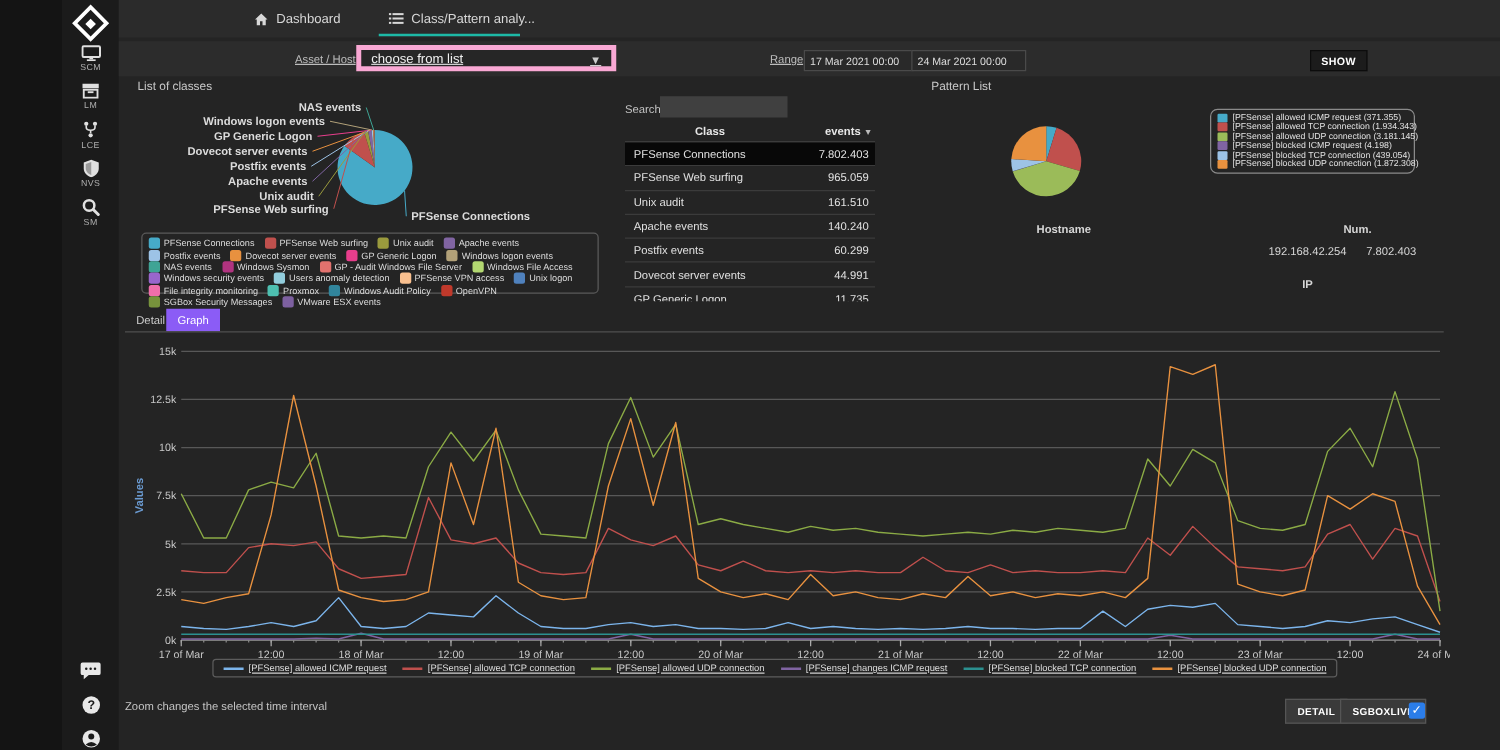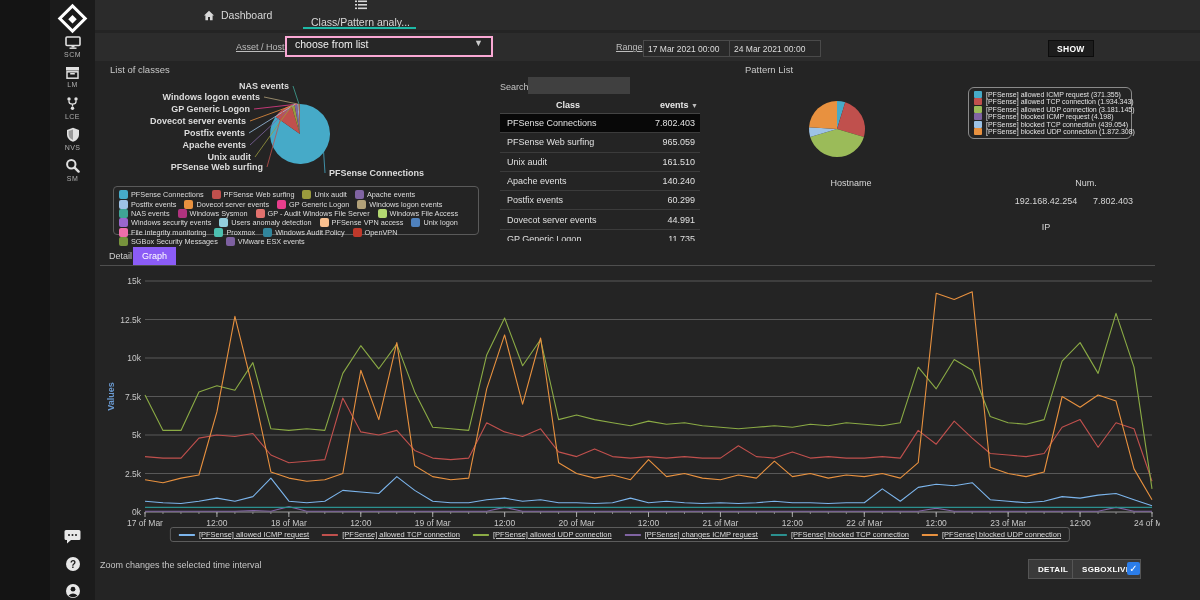--- a/index.html
+++ b/index.html
@@ -16,22 +16,22 @@
   .side-item svg{display:block;margin:0 auto;}
   .side-label{font-size:7px;color:#b0b0b0;margin-top:2px;letter-spacing:.4px;}
   .side-bottom{width:45px;text-align:center;}
   
   .topnav{left:95px;top:0;width:1105px;height:30px;background:#2b2b2b;}
   .navtab{position:absolute;top:0;height:30px;display:flex;align-items:center;gap:6px;font-size:10.5px;color:#d8d8d8;}
   .nav-underline{position:absolute;top:27px;height:2px;background:#1db9a6;}
   
   .toolbar{left:95px;top:33px;width:1105px;height:28px;background:#2c2c2c;}
   .tb-label{position:absolute;font-size:9px;color:#bdbdbd;text-decoration:underline;}
-  .dropdown{position:absolute;left:190px;top:3px;width:208px;height:21px;background:#262626;border:2px solid #f9a8d4;
-            display:flex;align-items:flex-start;justify-content:space-between;padding:0 8px;box-sizing:border-box;}
+  .dropdown{position:absolute;left:190px;top:3px;width:208px;height:21px;background:#262626;border:4px solid #f9a8d4;
+            display:flex;align-items:flex-end;justify-content:space-between;padding:0 8px;box-sizing:border-box;text-decoration:underline;}
   .dropdown .val{font-size:10.5px;color:#f0f0f0;}
   .caret{font-size:9px;color:#cccccc;}
   .dateinput{position:absolute;top:7px;height:15px;background:#292929;border:1px solid #4a4a4a;color:#ddd;
              font-size:8.5px;padding:0 4px;font-family:"Liberation Sans",sans-serif;}
   .showbtn{position:absolute;left:953px;top:7px;height:17px;background:#1c1c1c;border:1px solid #0c0c0c;color:#fff;
            font-size:8.5px;font-weight:bold;padding:0 8px;letter-spacing:.3px;}
   
   .sec-title{font-size:9.5px;color:#c8c8c8;}
   
   .legendbox{left:113px;top:186px;width:366px;height:49px;border:1px solid #5a5a5a;border-radius:4px;
@@ -49,21 +49,21 @@
   .trow{display:flex;height:19.3px;align-items:center;border-bottom:1px solid #3b3b3b;box-sizing:border-box;cursor:pointer;}
   .trow.sel{background:#080808;}
   .trow .tc1{flex:1;font-size:9px;color:#e0e0e0;padding-left:7px;white-space:nowrap;}
   .trow .tc2{width:66px;text-align:right;font-size:9px;color:#e0e0e0;padding-right:5px;}
   
   .plegend{left:968px;top:87px;width:164px;height:52px;border:1px solid #8a8a8a;border-radius:6px;
            padding:3px 5px;box-sizing:border-box;display:flex;flex-direction:column;justify-content:space-between;}
   .pl-item{display:flex;align-items:center;gap:4px;}
   .pl-sw{width:8px;height:7px;border-radius:1px;flex:none;}
   .pl-tx{font-size:7px;color:#e2e2e2;white-space:nowrap;}
-  .ph-label{position:absolute;font-size:9px;font-weight:normal;color:#d6d6d6;transform:translateX(-50%);}
+  .ph-label{position:absolute;font-size:9px;font-weight:bold;color:#d6d6d6;transform:translateX(-50%);}
   .ph-value{position:absolute;font-size:9px;color:#d6d6d6;transform:translateX(-50%);}
   
   .tab{position:absolute;top:247px;height:18px;display:flex;align-items:center;padding:0 9px;font-size:9px;color:#cfcfcf;cursor:pointer;}
   .tab.active{background:#8b5cf6;color:#fff;}
   .tab-sep{left:100px;top:265px;width:1055px;height:1px;background:#4f4f4f;}
   
   .chart-legend{left:620px;top:527px;transform:translateX(-50%);border:1px solid #5c5c5c;border-radius:3px;
                 padding:2px 8px;display:flex;gap:13px;align-items:center;background:#242424;}
   .cl-item{display:flex;align-items:center;gap:4px;cursor:pointer;text-decoration:underline;}
   .cl-sw{width:16px;height:2px;flex:none;}
@@ -151,21 +151,21 @@
     </div>
   </aside>
 
   <nav class="abs topnav">
     <div class="navtab" style="left:108px;justify-content:center;">
       <svg width="12" height="11" viewBox="0 0 12 11">
           <path d="M1 5.5 L6 .8 L11 5.5 H9.6 V10.2 H7 V7 H5 V10.2 H2.4 V5.5 Z" fill="#d8d8d8"></path>
         </svg>
       <span>Dashboard</span>
     </div>
-    <div class="navtab" style="left:216px;flex-direction:column;">
+    <div class="navtab" style="left:216px;">
       <svg width="12" height="10" viewBox="0 0 12 10">
           <rect x="0" y="0.5" width="2" height="1.6" fill="#d8d8d8"></rect>
           <rect x="3" y="0.5" width="9" height="1.6" fill="#d8d8d8"></rect>
           <rect x="0" y="4" width="2" height="1.6" fill="#d8d8d8"></rect>
           <rect x="3" y="4" width="9" height="1.6" fill="#d8d8d8"></rect>
           <rect x="0" y="7.5" width="2" height="1.6" fill="#d8d8d8"></rect>
           <rect x="3" y="7.5" width="9" height="1.6" fill="#d8d8d8"></rect>
         </svg>
       <span>Class/Pattern analy...</span>
     </div>

